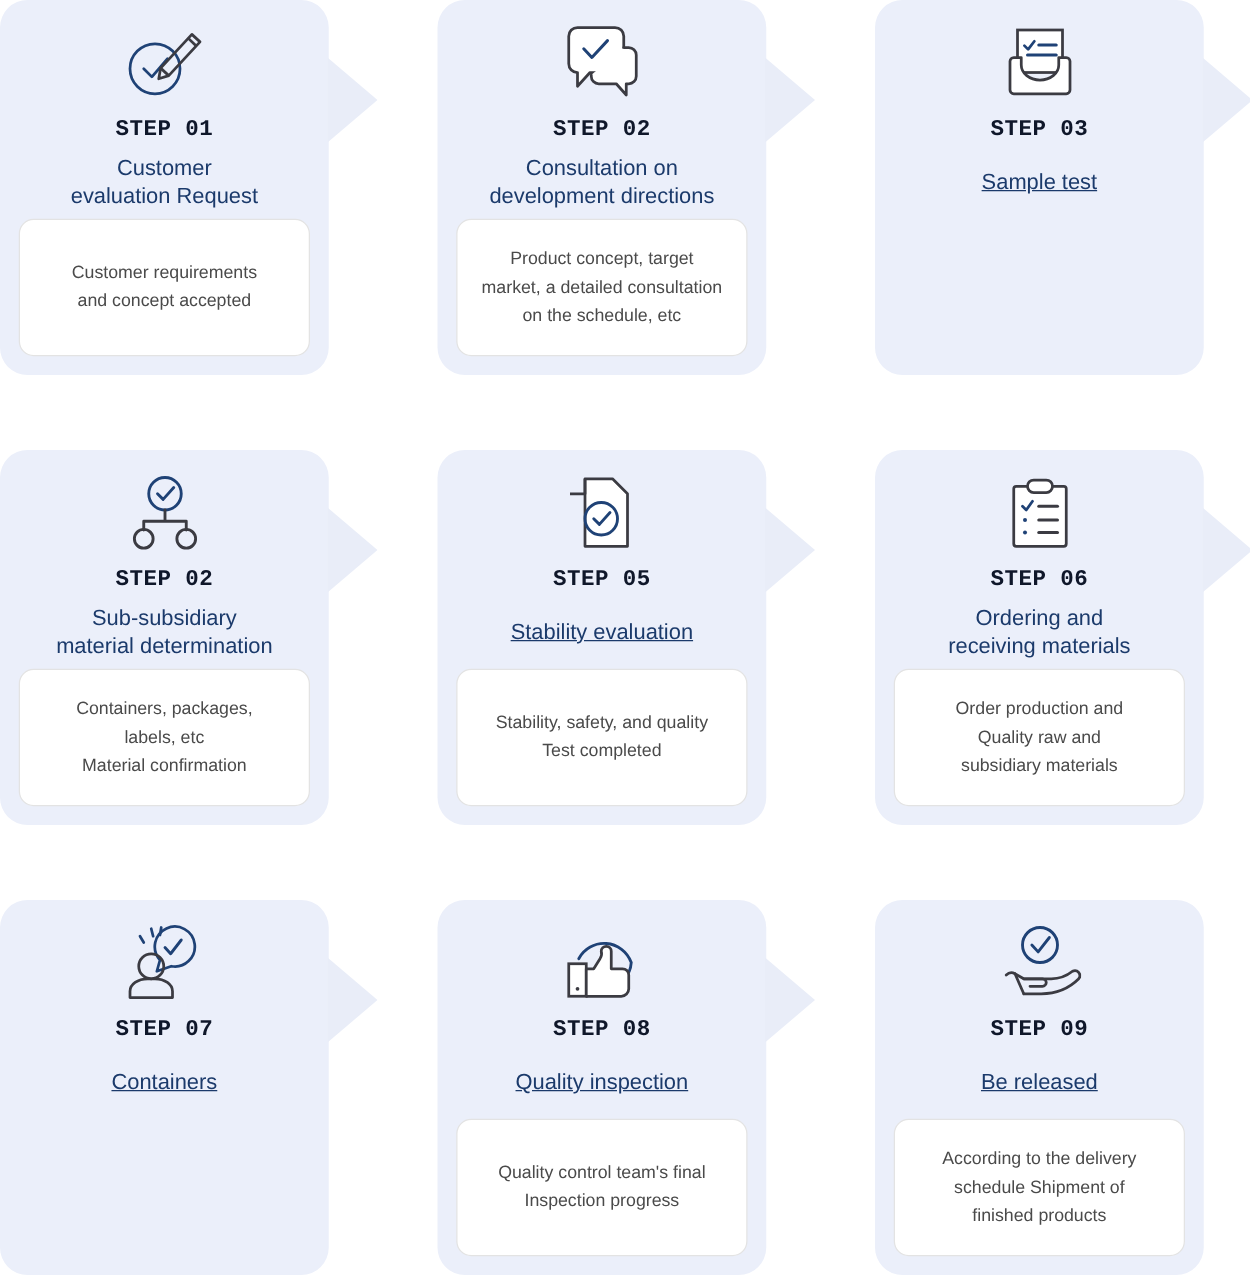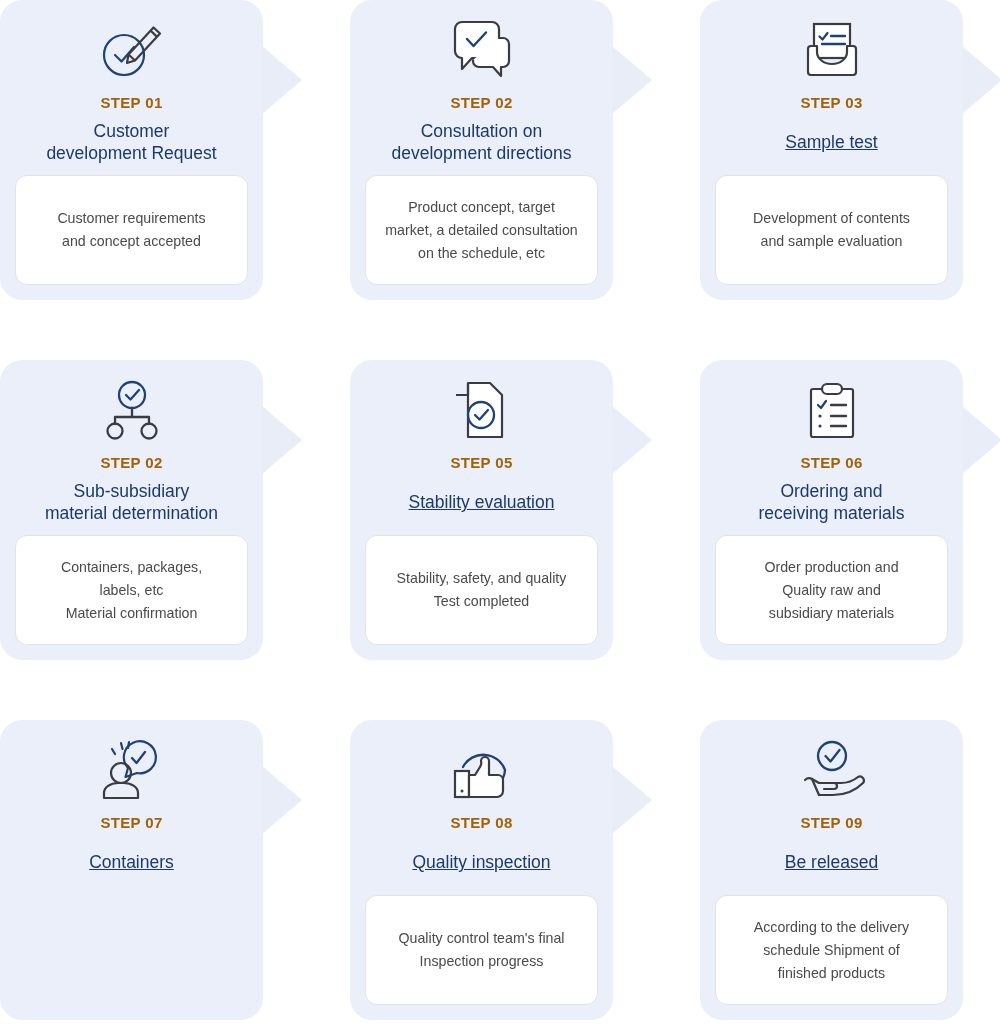--- a/index.html
+++ b/index.html
@@ -49,26 +49,27 @@
   .icon-wrap {
     height: 92px;
     display: flex;
     align-items: center;
     justify-content: center;
     width: 100%;
     padding-top: 8px;
   }
   .icon-wrap svg { display: block; }
   .step-label {
-    font-size: 15px;
+    font-size: 18px;
     font-weight: 700;
     letter-spacing: 0.35px;
-    color: #a16207;
+    color: #0f172a;
     margin-top: 2px;
     text-align: center;
+    font-family: Liberation Mono, monospace;
   }
   .title {
     font-size: 17.5px;
     line-height: 22px;
     color: #1b3a6b;
     text-align: center;
     margin-top: 9px;
     padding: 0 10px;
     white-space: pre-line;
   }
@@ -106,21 +107,21 @@
         <svg width="70" height="62" viewBox="0 0 70 62">
           <circle cx="27" cy="36" r="20" fill="none" stroke="#1f4276" stroke-width="2.2"></circle>
           <path d="M18 36 L24.5 42.5 L37 28" fill="none" stroke="#1f4276" stroke-width="2.2" stroke-linecap="round" stroke-linejoin="round"></path>
           <path d="M30 44 L31.5 35.5 L56.5 8.5 L63 14.5 L38 41.5 Z" fill="none" stroke="#3b3b42" stroke-width="2.2" stroke-linejoin="round"></path>
           <path d="M31.5 35.5 L38 41.5" fill="none" stroke="#3b3b42" stroke-width="2.2"></path>
           <path d="M53.5 11.5 L59.8 17.6" fill="none" stroke="#3b3b42" stroke-width="2.2"></path>
         </svg>
       </div>
       <div class="step-label">STEP 01</div>
       <div class="title">Customer
-development Request</div>
+evaluation Request</div>
       <div class="desc-box">
         <div class="desc">Customer requirements
 and concept accepted</div>
       </div>
     </div>
     <div class="arrow">
       <svg width="40" height="68" viewBox="0 0 40 68">
           <path d="M0 0 L0 68 L40 34 Z" fill="#e9edf8"></path>
         </svg>
     </div>
@@ -157,24 +158,20 @@
         <svg width="64" height="62" viewBox="0 0 64 62">
           <rect x="14" y="5" width="36" height="34" fill="#fff" stroke="#3b3b42" stroke-width="2.2"></rect>
           <path d="M19.5 17.5 L22.5 20.5 L27.5 14" fill="none" stroke="#1f4276" stroke-width="2.2" stroke-linecap="round" stroke-linejoin="round"></path>
           <path d="M31 17 h14" stroke="#1f4276" stroke-width="2.4" stroke-linecap="round"></path>
           <path d="M22 25 h23" stroke="#1f4276" stroke-width="2.4" stroke-linecap="round"></path>
           <path d="M8 30 a3 3 0 0 1 3 -3 h6 v6 a15 12 0 0 0 30 0 v-6 h6 a3 3 0 0 1 3 3 v23 a3 3 0 0 1 -3 3 h-42 a3 3 0 0 1 -3 -3 Z" fill="#fff" stroke="#3b3b42" stroke-width="2.2" stroke-linejoin="round"></path>
         </svg>
       </div>
       <div class="step-label">STEP 03</div>
       <div class="title one-line">Sample test</div>
-      <div class="desc-box">
-        <div class="desc">Development of contents
-and sample evaluation</div>
-      </div>
     </div>
     <div class="arrow">
       <svg width="40" height="68" viewBox="0 0 40 68">
           <path d="M0 0 L0 68 L40 34 Z" fill="#e9edf8"></path>
         </svg>
     </div>
   </div>
 
   <div class="cell">
     <div class="card">

